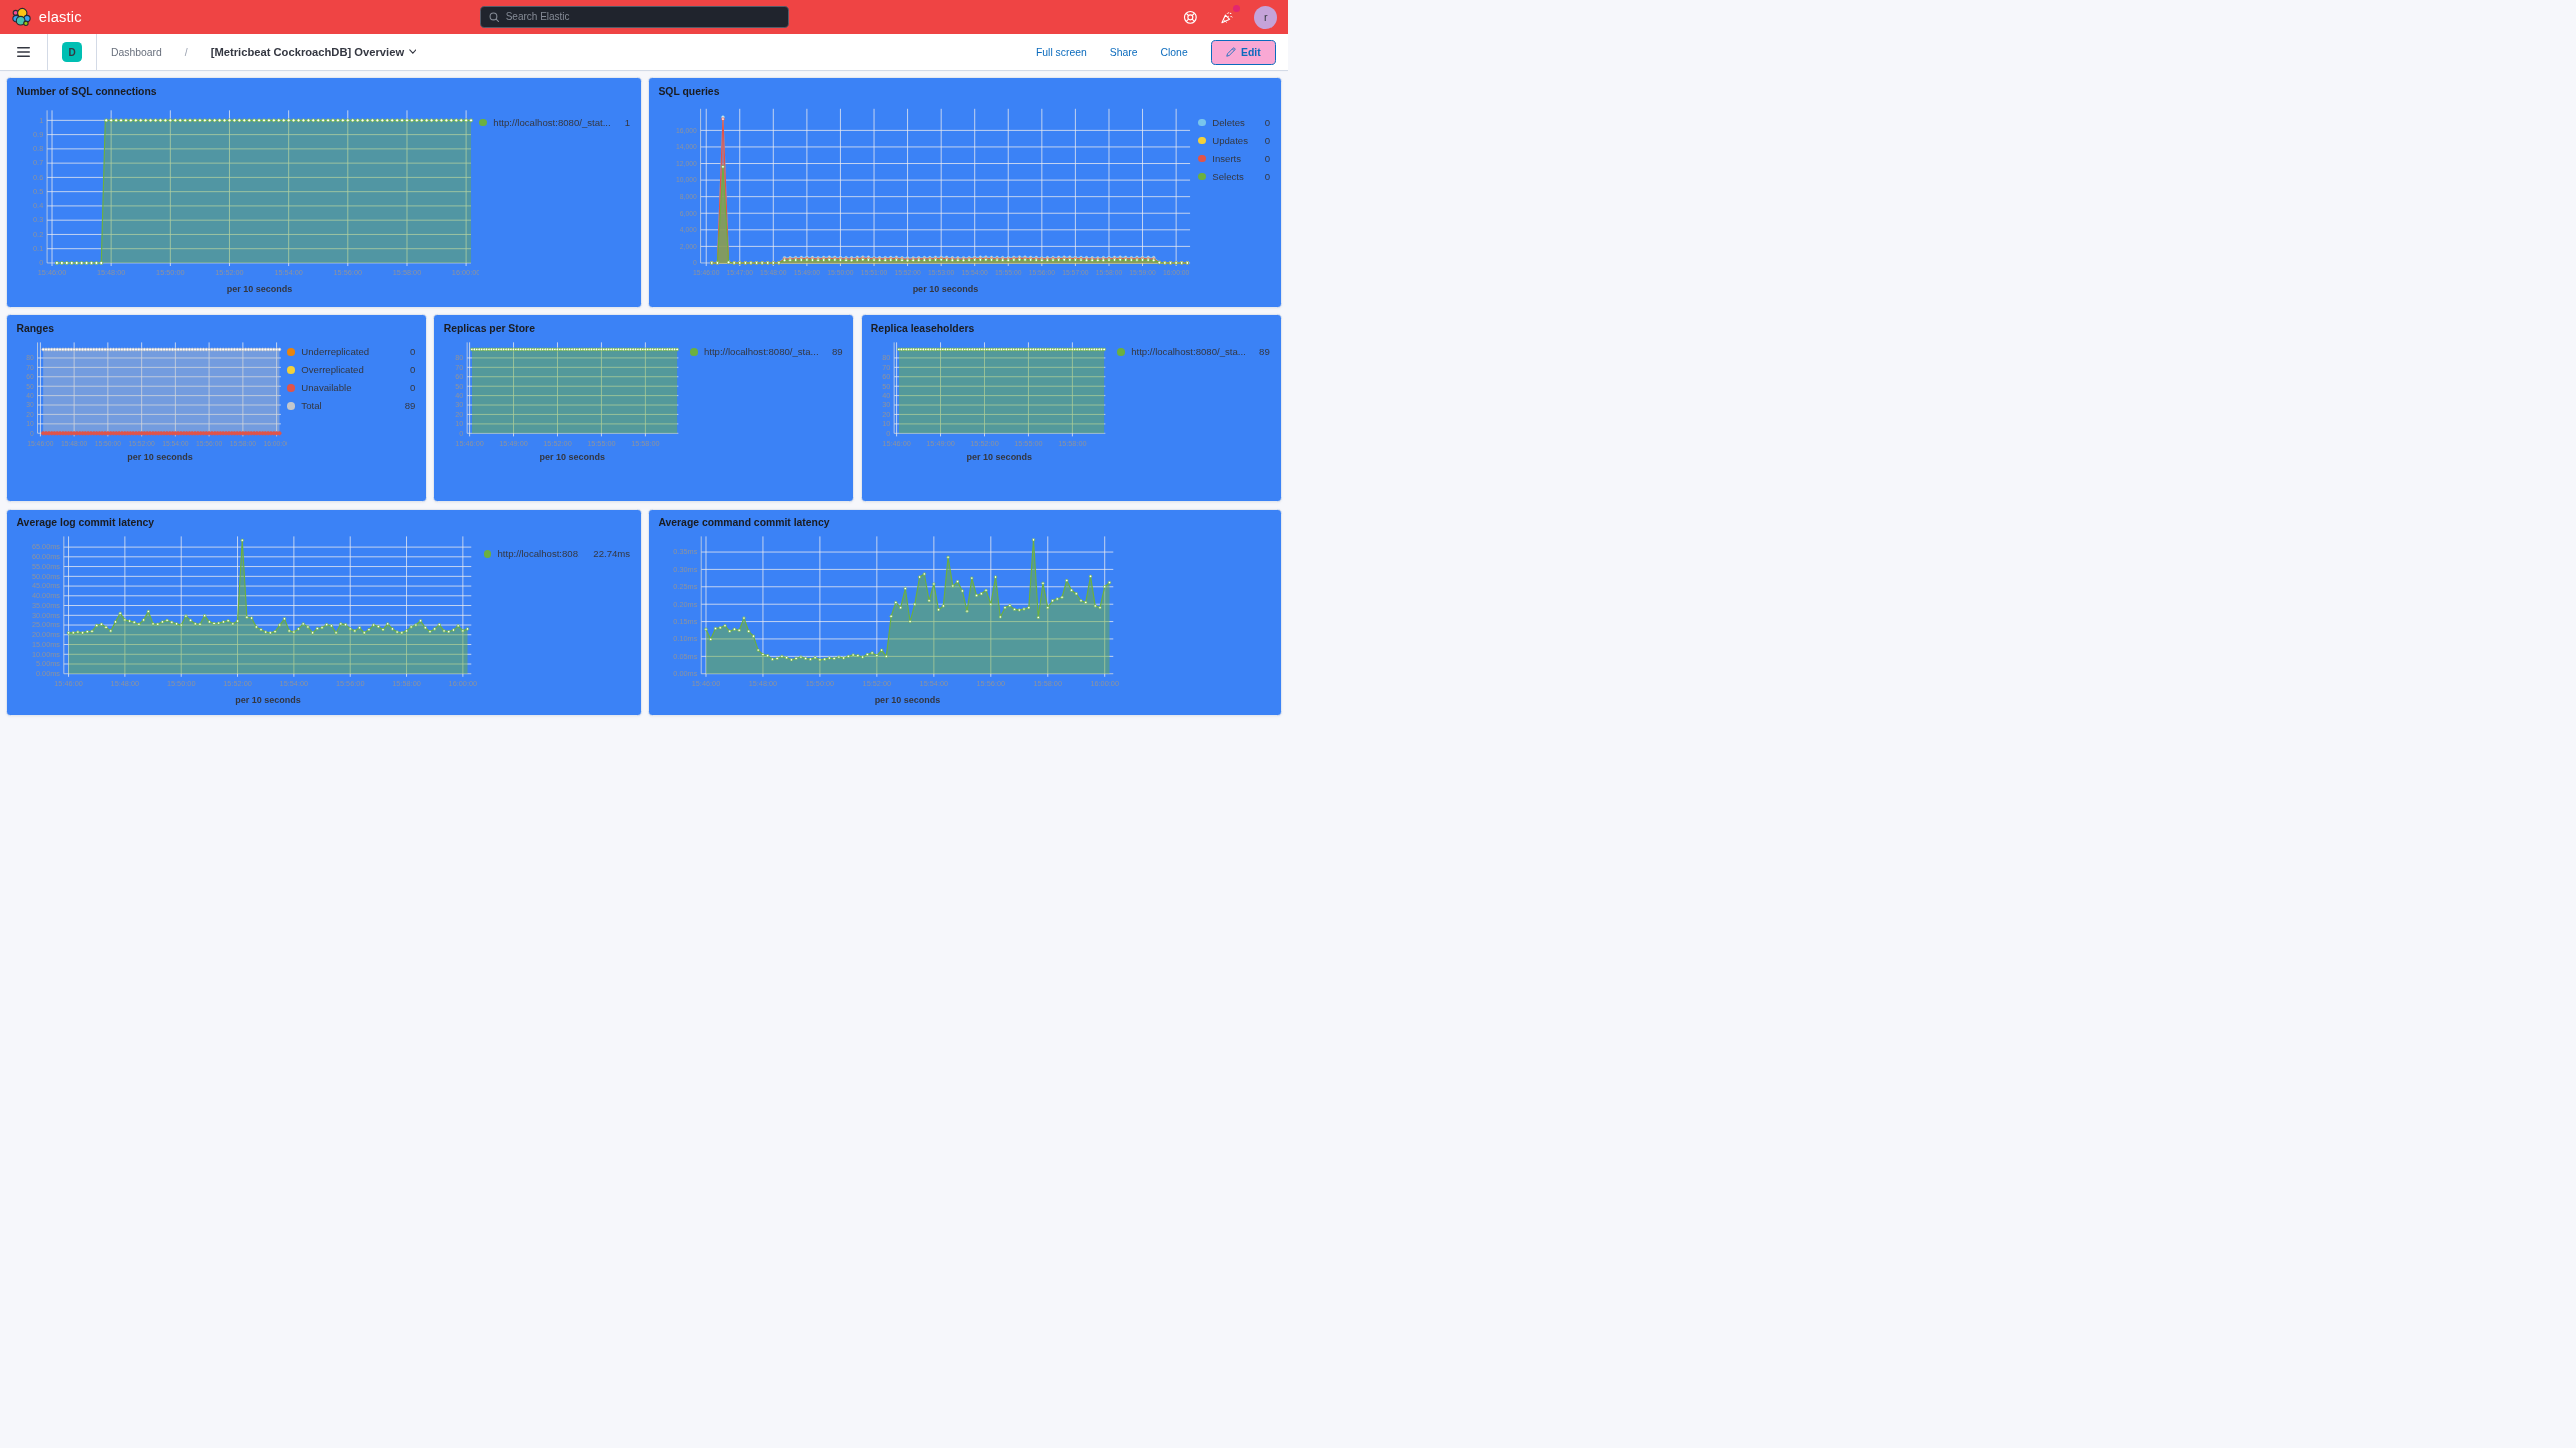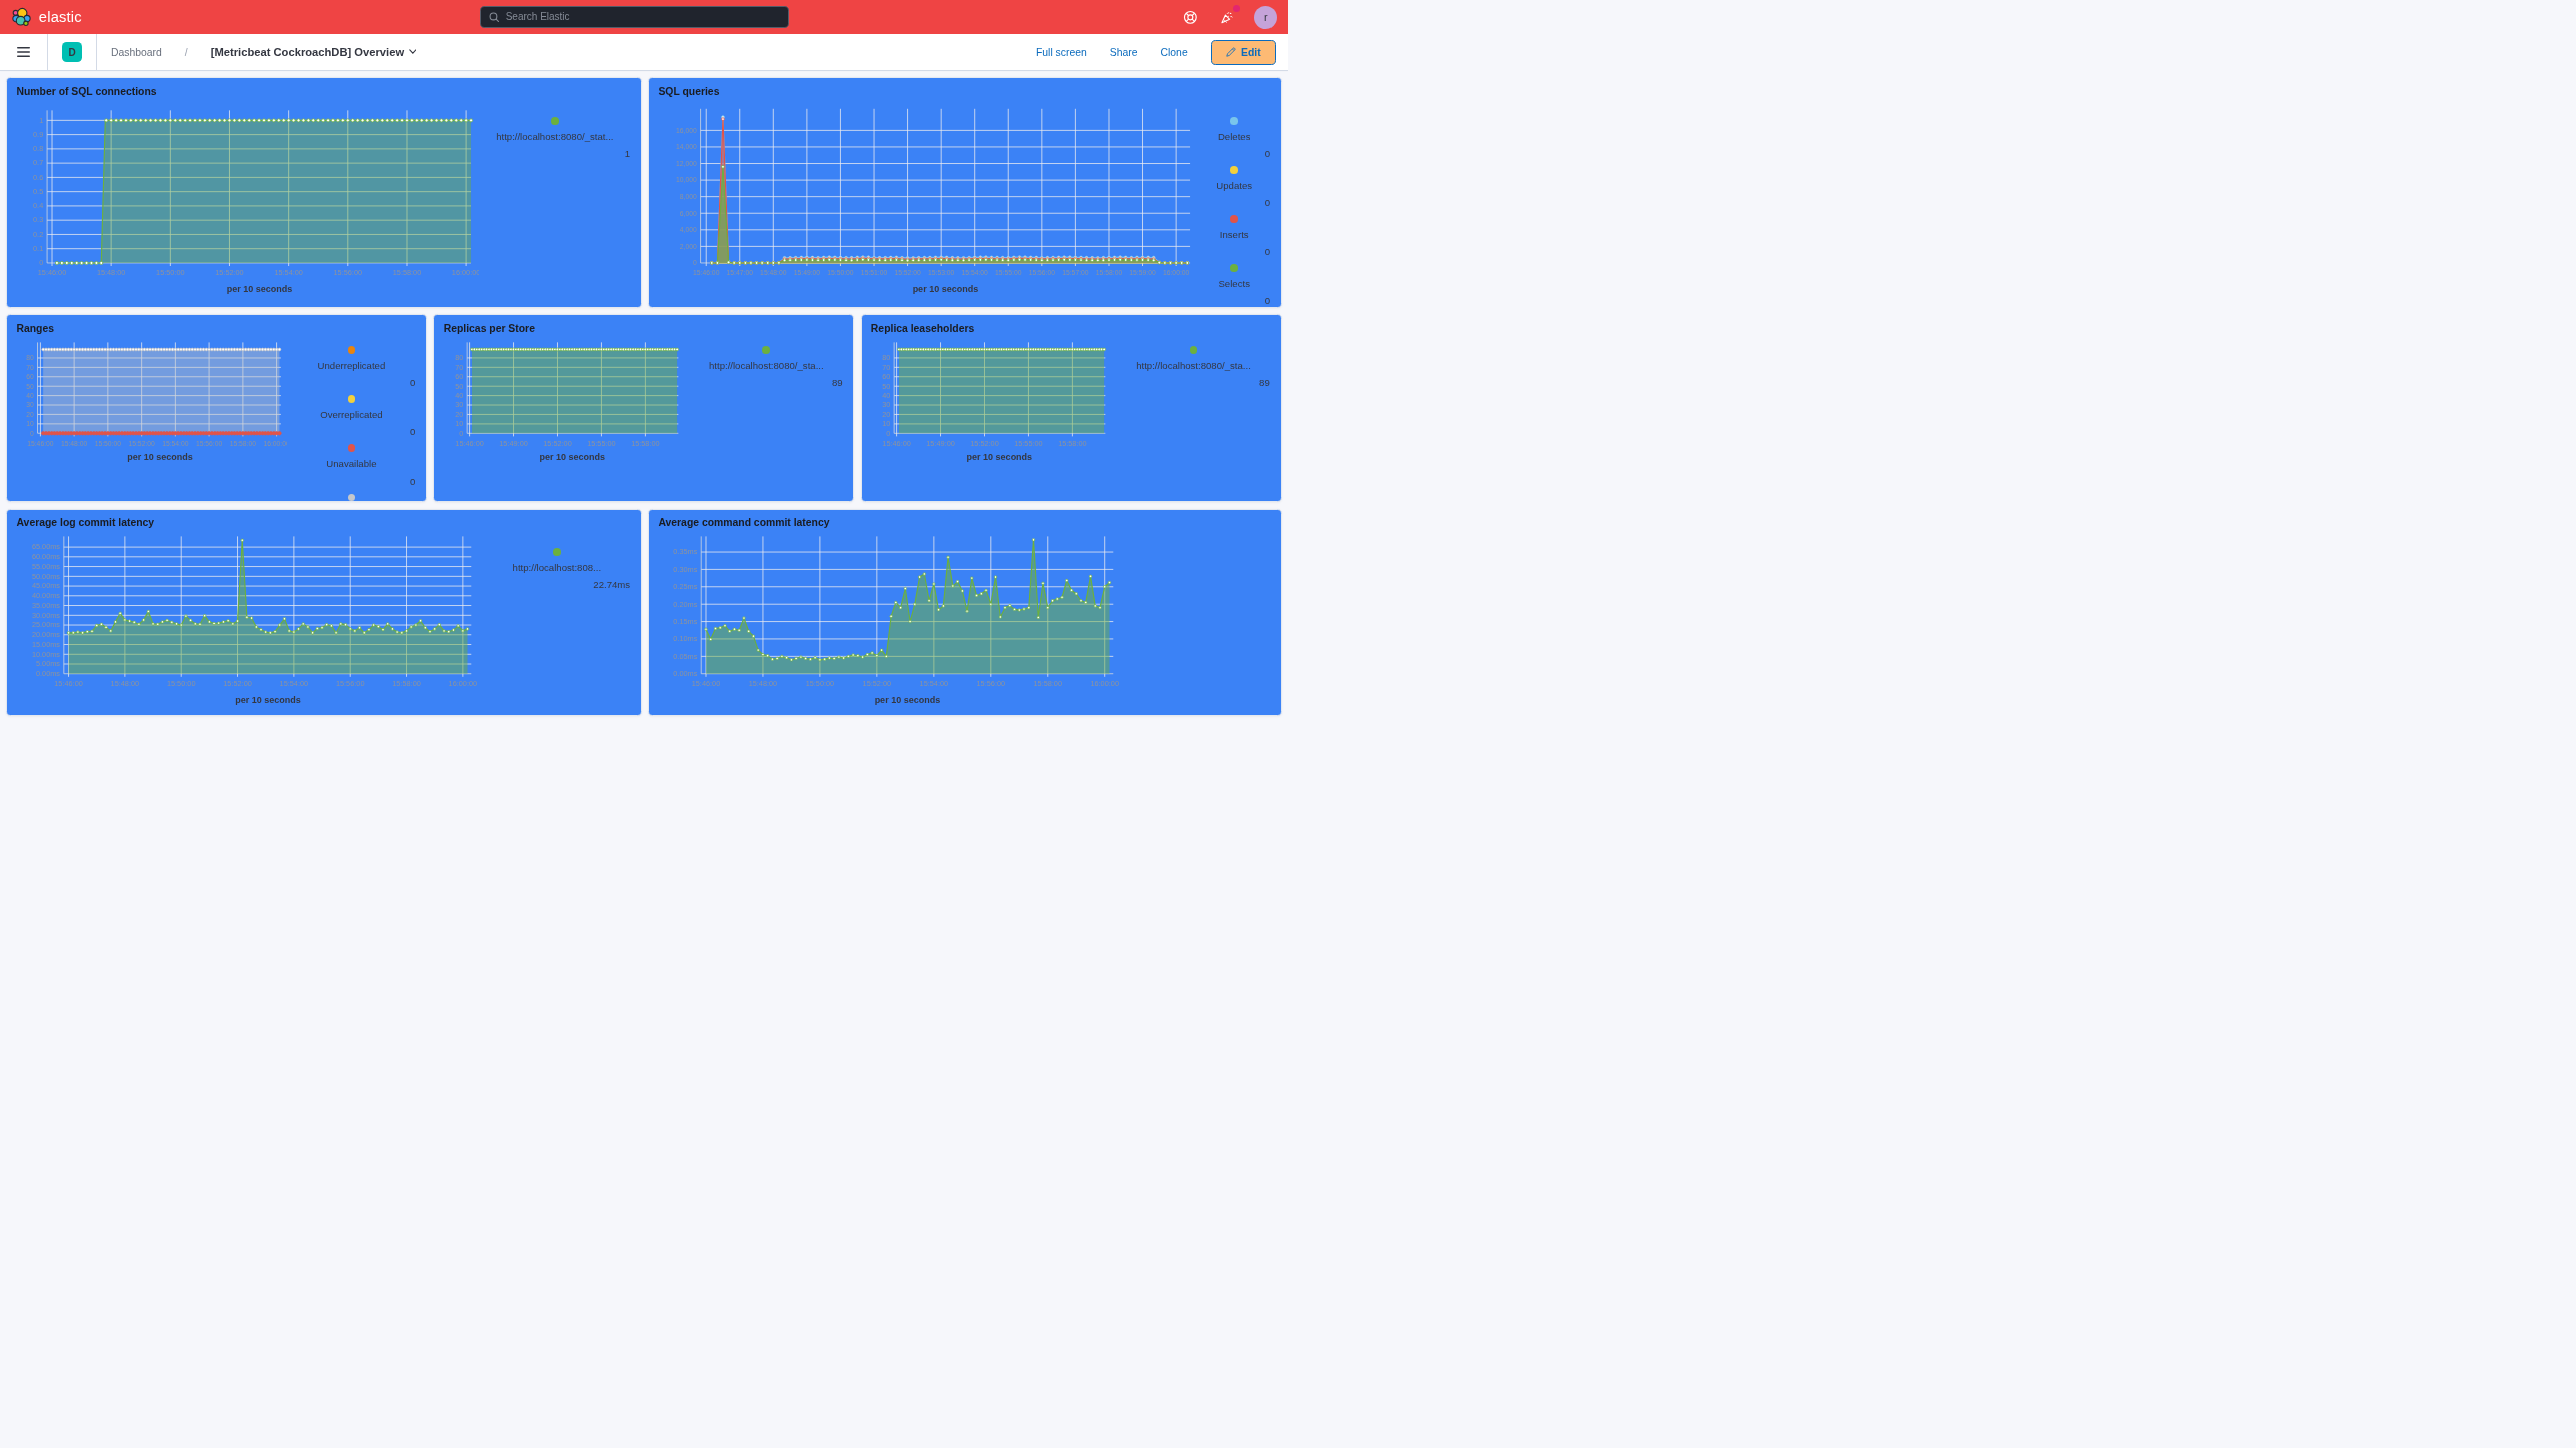--- a/index.html
+++ b/index.html
@@ -27,39 +27,39 @@
   .space-cell { width:49px; }
   .space-badge { width:20px; height:20px; border-radius:4.6px; display:flex; align-items:center; justify-content:center;
                  font-weight:700; font-size:10px; color:#343741; cursor:pointer; }
   .crumbs { display:flex; align-items:center; gap:23px; padding-left:14px; font-size:10.4px; }
   .crumb-root { color:#69707d; cursor:pointer; }
   .crumb-sep { color:#9aa2b0; }
   .crumb-title { color:#343741; font-size:11.2px; font-weight:600; display:flex; align-items:center; gap:4.6px; cursor:pointer; }
   .tool-actions { margin-left:auto; display:flex; align-items:center; gap:23px; padding-right:12.3px; }
   .tool-link { font-size:10.4px; color:#0b6bbd; cursor:pointer; }
   .edit-btn { display:flex; align-items:center; gap:5.4px; height:25px; padding:0 14px; border:0.8px solid #0b6bbd;
-              border-radius:4.6px; color:#0b6bbd; font-size:10.4px; font-weight:600; background:#fdba74; cursor:pointer; }
+              border-radius:4.6px; color:#0b6bbd; font-size:10.4px; font-weight:600; background:#f9a8d4; cursor:pointer; }
 
   
   .dash { padding:6.2px; display:flex; flex-direction:column; gap:6.2px; }
   .row { display:flex; gap:6.2px; }
   .panel { background:#3b82f6; border:0.8px solid #e3e8f0; border-radius:4.6px; box-shadow:0 0.8px 2.3px rgba(0,0,0,.05);
            padding:7.7px 9.3px; overflow:hidden; }
   .p-w1 { width:636px; } .p-w2 { width:634px; } .p-w3 { width:421px; }
   .p-h1 { height:231px; } .p-h2 { height:188px; } .p-h3 { height:207px; }
   .panel-title { font-size:10.4px; font-weight:700; color:#1a1c21; margin-bottom:1.5px; }
   .panel-body { display:flex; }
   .chart-col { display:flex; flex-direction:column; }
   .xlabel { font-size:9px; font-weight:700; color:#343741; text-align:center; margin-top:0.8px; }
   svg text.tick { font-size:9.5px; fill:#8d939e; font-family:"Liberation Sans",sans-serif; }
   svg.dense text.tick { font-size:8.8px; }
 
   .legend { margin-left:auto; display:flex; flex-direction:column; gap:7px; padding-top:18.5px; padding-right:1.5px; }
   .row-mid .legend { padding-top:10.8px; }
-  .legend-row { display:flex; align-items:center; gap:6.2px; font-size:9.6px; color:#343741; white-space:nowrap;flex-direction:column; }
+  .legend-row { display:flex; align-items:center; gap:6.2px; font-size:9.6px; color:#343741; white-space:nowrap; }
   .legend-dot { width:7.7px; height:7.7px; border-radius:50%; flex:0 0 7.7px; }
   .legend-label { overflow:hidden; text-overflow:clip; }
   .legend-val { margin-left:auto; padding-left:7.7px; }
   .lw210{width:164px;} .lw118{width:91px;} .lw168{width:130px;} .lw200{width:154px;} .lw190{width:148px;} .lw205{width:158px;}
 </style>
 </head>
 <body>
 
 <header class="topbar">
   <div class="logo">

